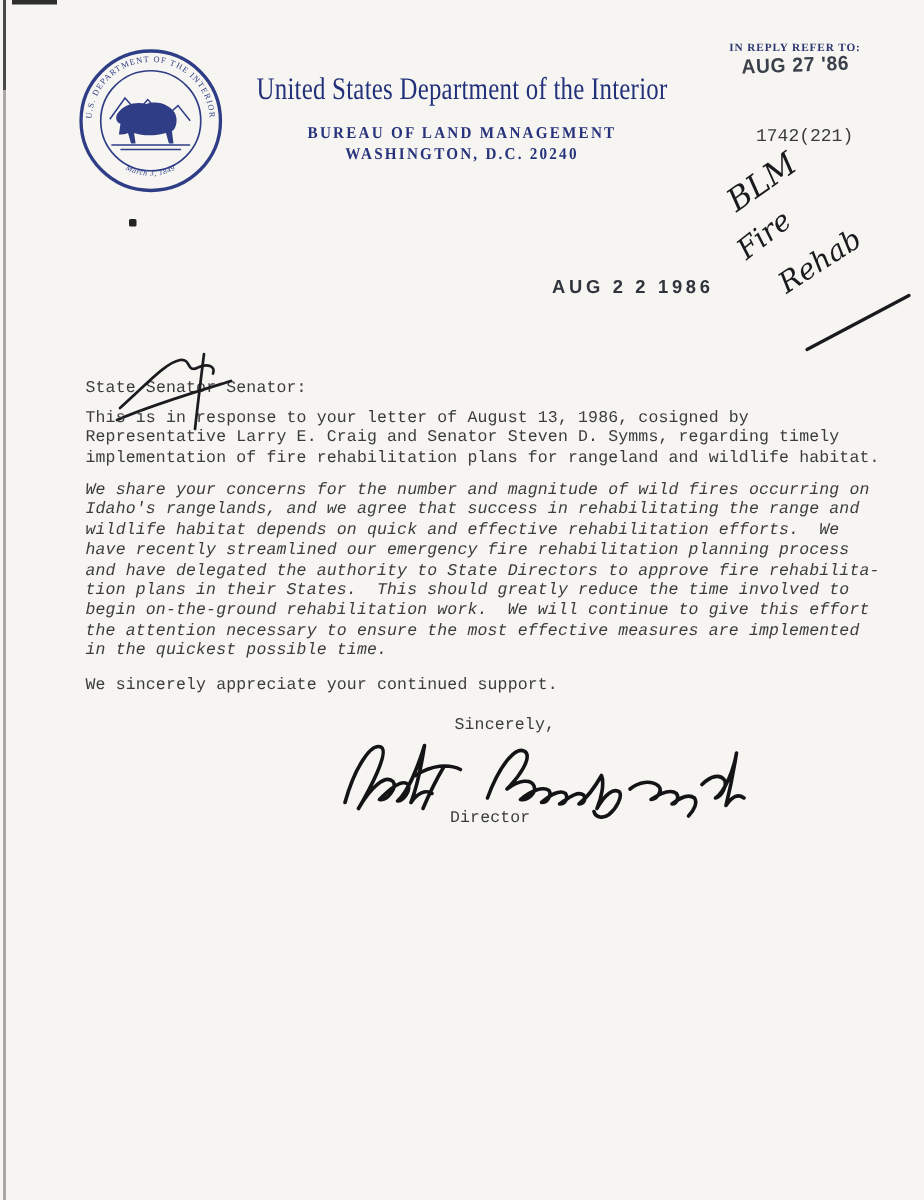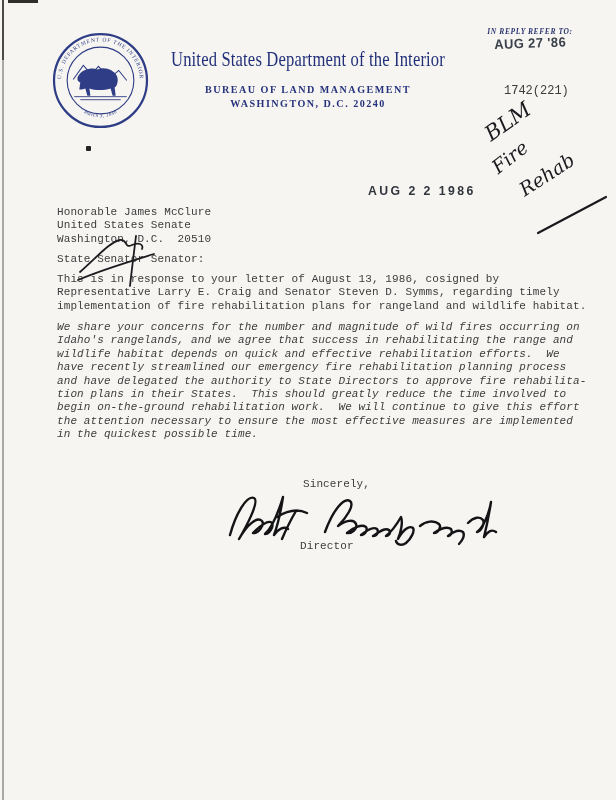--- a/index.html
+++ b/index.html
@@ -23,21 +23,21 @@
   }
   .lh-sub{
     position:absolute;left:0;width:616px;text-align:center;
     font-weight:bold;color:#26337c;font-size:11px;letter-spacing:1.6px;
     transform:scaleX(0.92);transform-origin:50% 50%;
   }
   .lh-bureau{top:83px;}
   .lh-city{top:97px;}
   .reply-label{
     position:absolute;left:472px;top:27px;width:116px;text-align:center;
-    font-size:7.5px;font-weight:bold;color:#2a356f;letter-spacing:0.6px;font-style:italic;
+    font-size:7.5px;font-weight:bold;color:#2a356f;letter-spacing:0.6px;
   }
   .stamp{font-family:"Liberation Sans","DejaVu Sans",sans-serif;font-weight:bold;}
   .stamp-top{
     position:absolute;left:494px;top:37px;font-size:13.5px;color:#3b414b;
     letter-spacing:0.5px;transform:rotate(-2deg) scaleX(0.95);transform-origin:0 0;
   }
   .file-number{
     position:absolute;left:504px;top:84px;
     font-family:"Liberation Mono","DejaVu Sans Mono",monospace;
     font-size:12px;color:#3b3b3d;
@@ -110,23 +110,20 @@
 
   <div class="stamp stamp-received">AUG 2 2 1986</div>
 
   <div class="hand hand-blm">BLM</div>
   <div class="hand hand-fire">Fire</div>
   <div class="hand hand-rehab">Rehab</div>
   <svg class="hand-underline" viewBox="0 0 72 42">
     <path d="M2,39 L70,3" stroke="#1a1a1e" stroke-width="2.2" stroke-linecap="round" fill="none"></path>
   </svg>
 
-  <div class="tw addr">Honorable James McClure
-United States Senate
-Washington, D.C.  20510</div>
 
   <div class="tw salutation"><span>State </span><span>Senator</span><span> Senator:</span></div>
   <svg class="scribble" viewBox="0 0 102 58">
     <g stroke="#1c1c20" stroke-width="1.8" fill="none" stroke-linecap="round">
       <path d="M4,38 C22,22 34,8 44,6 C52,5 48,15 56,11 C62,8 68,10 66,15"></path>
       <path d="M2,46 C25,36 52,28 78,20"></path>
       <path d="M60,2 C58,18 56,34 54,52"></path>
     </g>
   </svg>
 
@@ -135,20 +132,21 @@
 implementation of fire rehabilitation plans for rangeland and wildlife habitat.</div>
   <div class="tw para2">We share your concerns for the number and magnitude of wild fires occurring on
 Idaho's rangelands, and we agree that success in rehabilitating the range and
 wildlife habitat depends on quick and effective rehabilitation efforts.  We
 have recently streamlined our emergency fire rehabilitation planning process
 and have delegated the authority to State Directors to approve fire rehabilita-
 tion plans in their States.  This should greatly reduce the time involved to
 begin on-the-ground rehabilitation work.  We will continue to give this effort
 the attention necessary to ensure the most effective measures are implemented
 in the quickest possible time.</div>
+  <div class="tw para3">We sincerely appreciate your continued support.</div>
 
   <div class="tw sincerely">Sincerely,</div>
   <svg class="signature" viewBox="0 0 278 64">
     <g stroke="#141417" stroke-width="2.4" fill="none" stroke-linecap="round" stroke-linejoin="round">
       <path d="M10,48 C16,26 27,8 34,11 C40,14 26,40 19,52 C27,38 37,29 42,34 C45,38 38,47 33,46 C40,39 48,32 52,36 C54,40 49,47 45,47 C52,41 59,23 63,10 C61,23 57,40 54,48 C58,42 64,39 68,42"></path>
       <path d="M76,24 C70,34 65,45 62,52 M57,30 C68,23 79,22 87,26"></path>
       <path d="M105,45 C113,23 124,10 130,14 C135,18 126,31 118,39 C126,33 134,32 136,37 C138,42 131,47 127,46 C134,40 142,37 146,40 C148,43 145,48 141,48 C147,43 153,39 157,42 C159,45 157,49 153,49 C159,45 165,40 169,43 C171,46 169,49 166,49 C171,45 177,37 181,30 C183,35 181,45 178,52 C183,43 189,38 193,41 C195,44 191,52 186,56 C182,59 177,58 176,54"></path>
       <path d="M200,39 C206,34 214,33 219,37 C222,40 218,46 214,46 C220,42 227,39 231,42 C233,45 231,49 228,49 C233,45 239,42 243,45 C245,48 243,53 239,57"></path>
       <path d="M248,36 C254,30 260,29 263,33 C265,37 261,44 257,45 C263,41 269,27 271,15 C269,28 266,42 264,50 C268,44 272,42 276,45"></path>
     </g>

